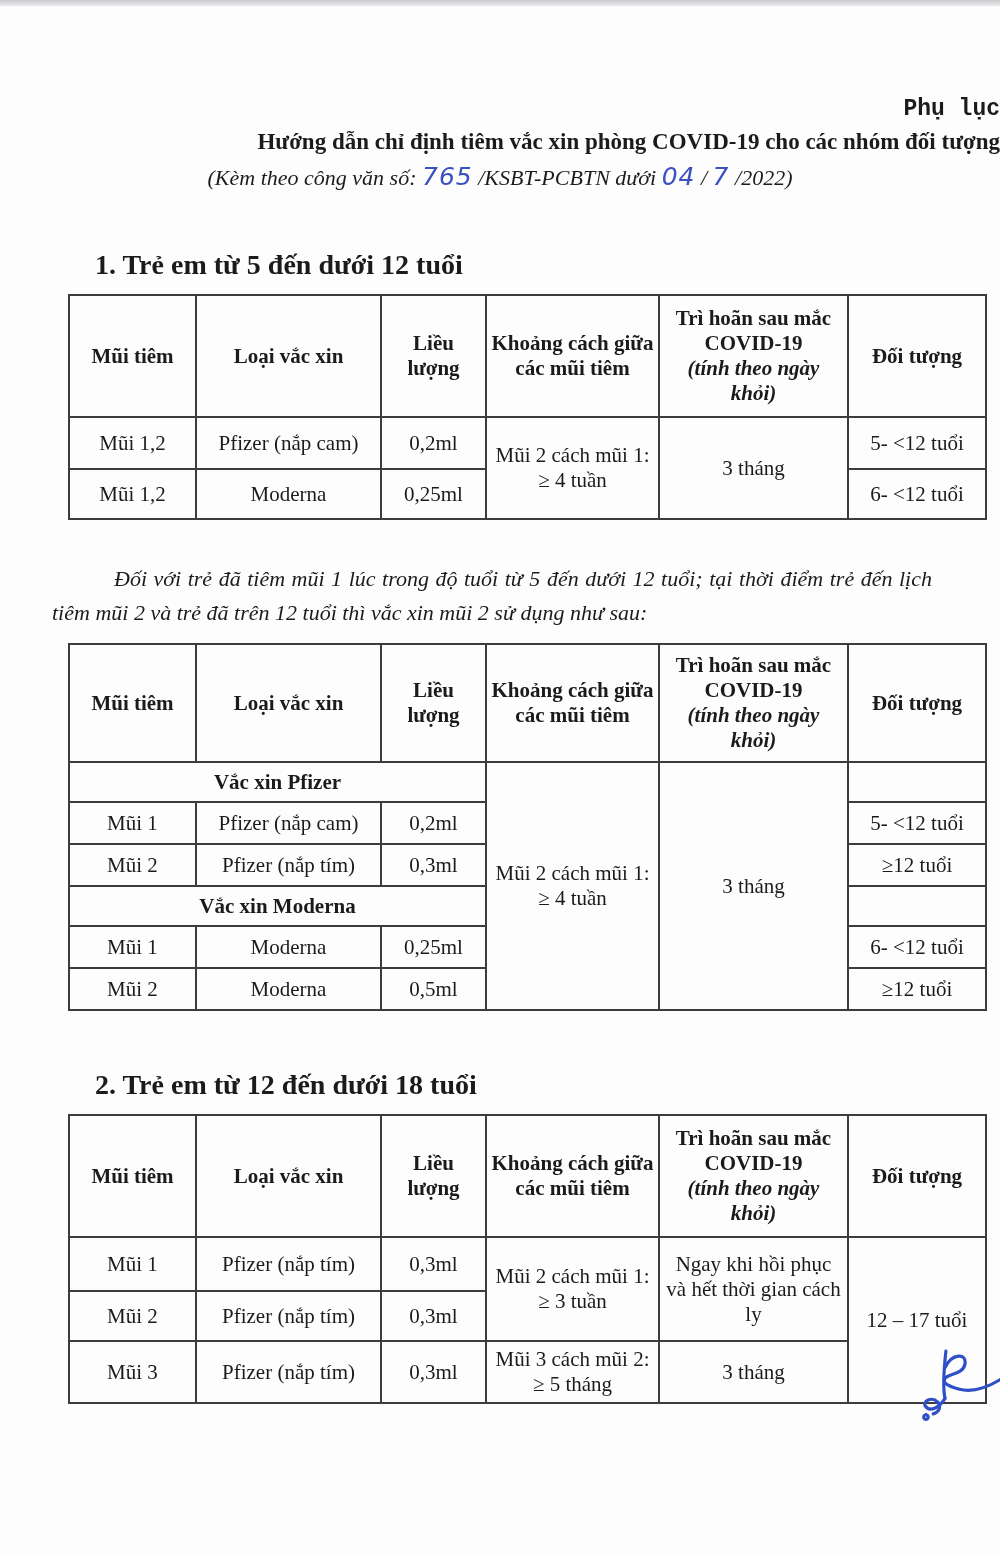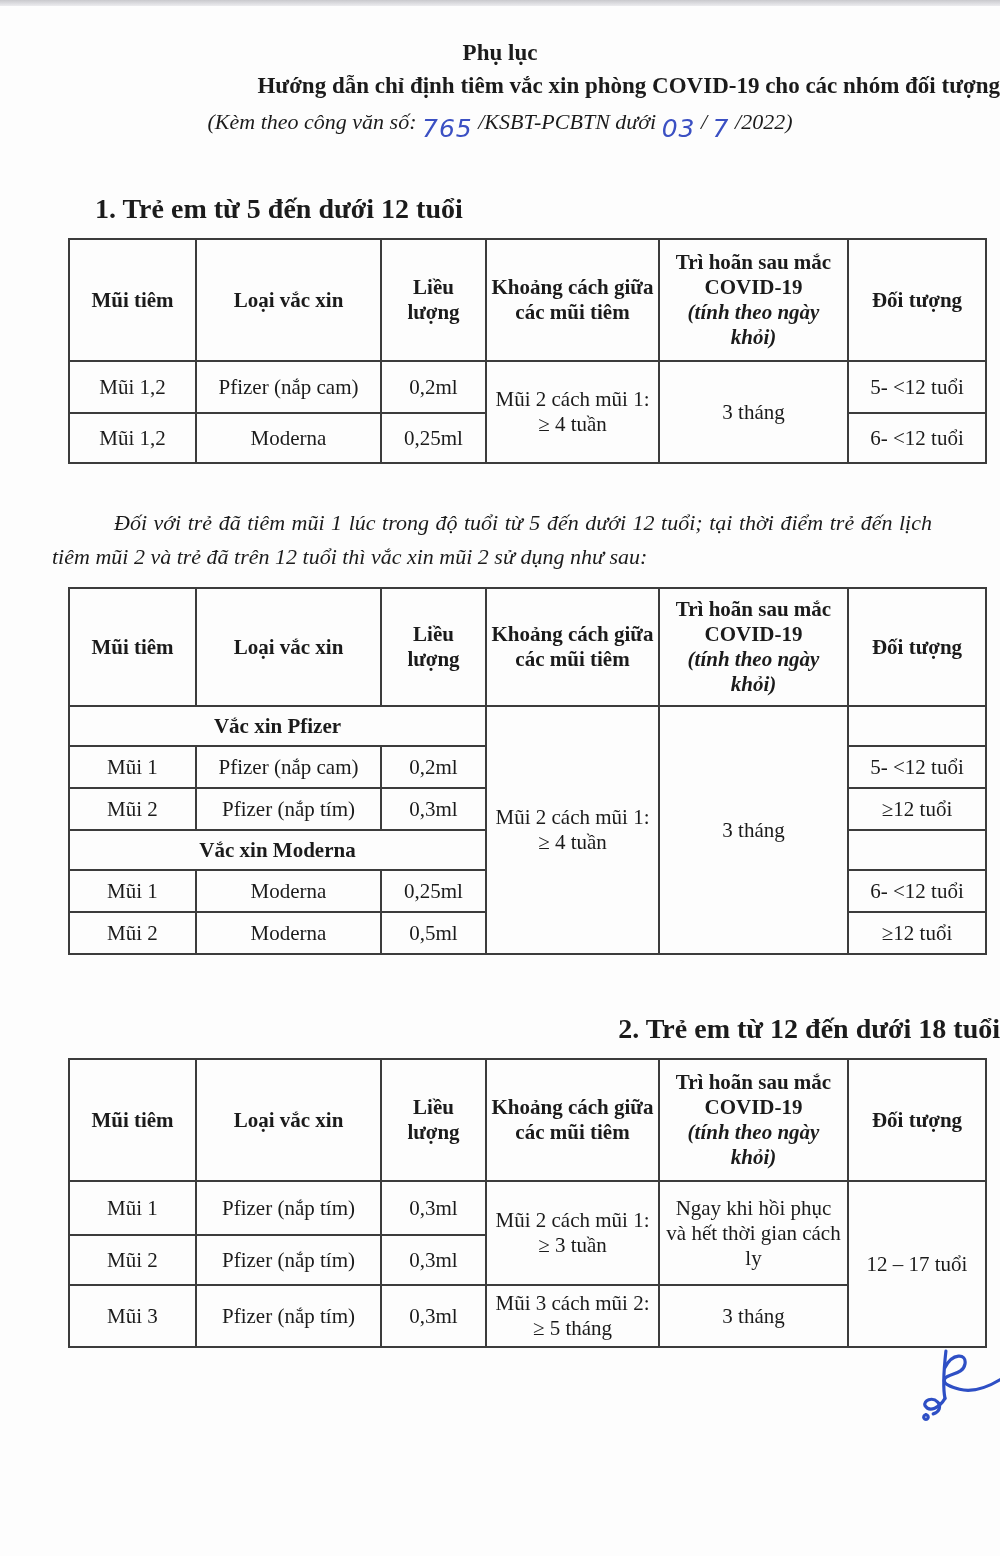--- a/index.html
+++ b/index.html
@@ -9,47 +9,47 @@
     font-family:"Liberation Serif","DejaVu Serif",serif;
     color:#1b1b1b;
     position:relative;
     overflow:hidden;
   }
   .scan-edge{
     position:absolute;top:0;left:0;width:100%;height:6px;
     background:linear-gradient(#c9c9cd,#ececef);
   }
   .doc-title{
-    padding-top:40px;
-    text-align:center;
-    font-size:23px;font-weight:bold;
+    padding-top:96px;
+    text-align:right;
+    font-size:23px;font-weight:bold;font-family:Liberation Mono, monospace;
   }
   .doc-subtitle{
     margin-top:7px;
     text-align:right;
     font-size:23px;font-weight:bold;
   }
   .ref-line{
     margin-top:7px;
     text-align:center;
     font-size:22px;font-style:italic;
   }
   .handwritten{
     color:#3b50c3;
     font-family:"DejaVu Sans",sans-serif;
     font-style:italic;
     font-size:25px;
     letter-spacing:1px;
-    position:relative;top:8px;
+    position:relative;top:0;
   }
   .section-heading{
     margin:58px 0 0 95px;
     font-size:28px;font-weight:bold;
   }
-  .section-heading.second{text-align:right;}
+  .section-heading.second{}
   table.vax{
     border-collapse:collapse;
     margin:13px 0 0 68px;
     width:857px;
     table-layout:fixed;
   }
   table.vax th, table.vax td{
     border:2px solid #3c3c3c;
     text-align:center;
     vertical-align:middle;
@@ -100,21 +100,21 @@
 
 <div class="scan-edge"></div>
 
 <div class="doc-title">Phụ lục</div>
 <div class="doc-subtitle">Hướng dẫn chỉ định tiêm vắc xin phòng COVID-19 cho các nhóm đối tượng</div>
 
 <div class="ref-line">
   <span>(Kèm theo công văn số:</span>
   <span class="handwritten">765</span>
   <span>/KSBT-PCBTN dưới</span>
-  <span class="handwritten">03</span>
+  <span class="handwritten">04</span>
   <span>/</span>
   <span class="handwritten">7</span>
   <span>/2022)</span>
 </div>
 
 <div class="section-heading">1. Trẻ em từ 5 đến dưới 12 tuổi</div>
 
 <table class="vax t1">
   <tbody>
       <tr class="hdr-row">

